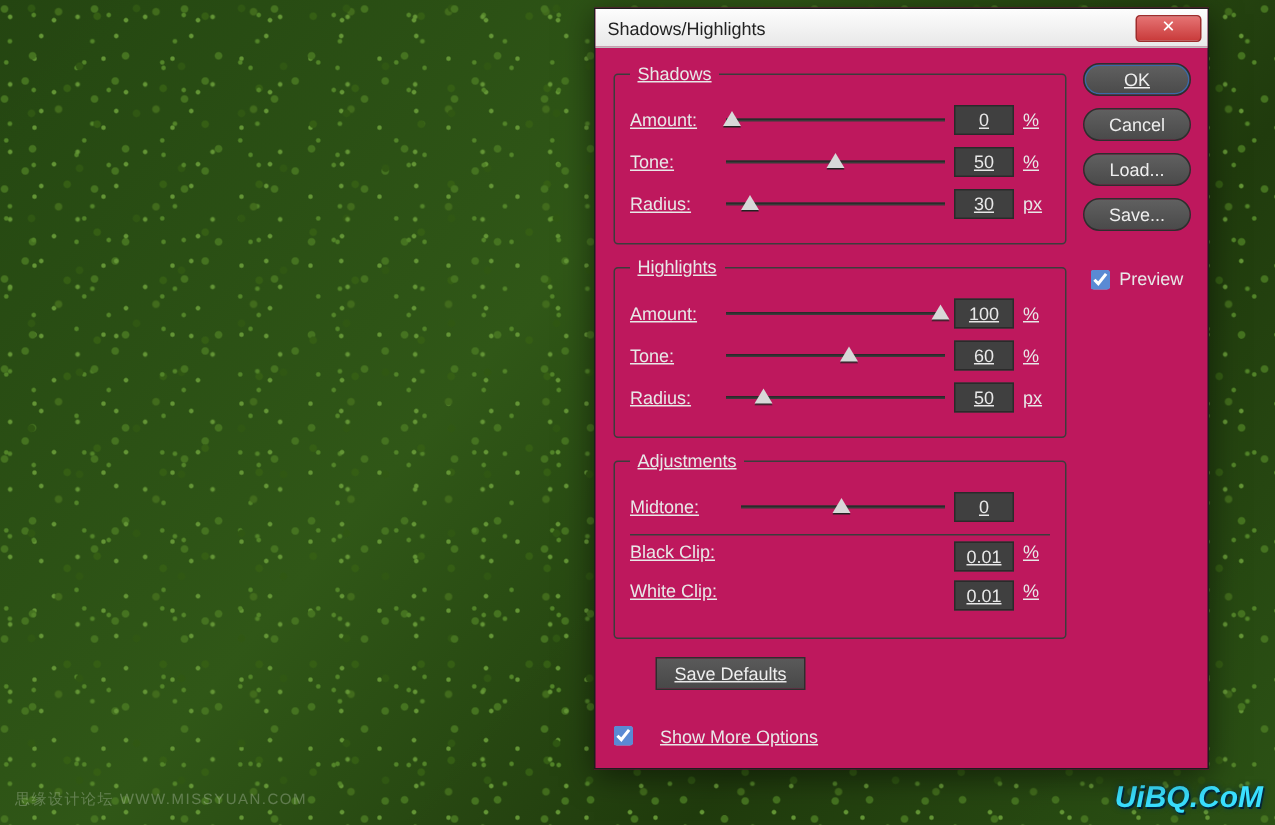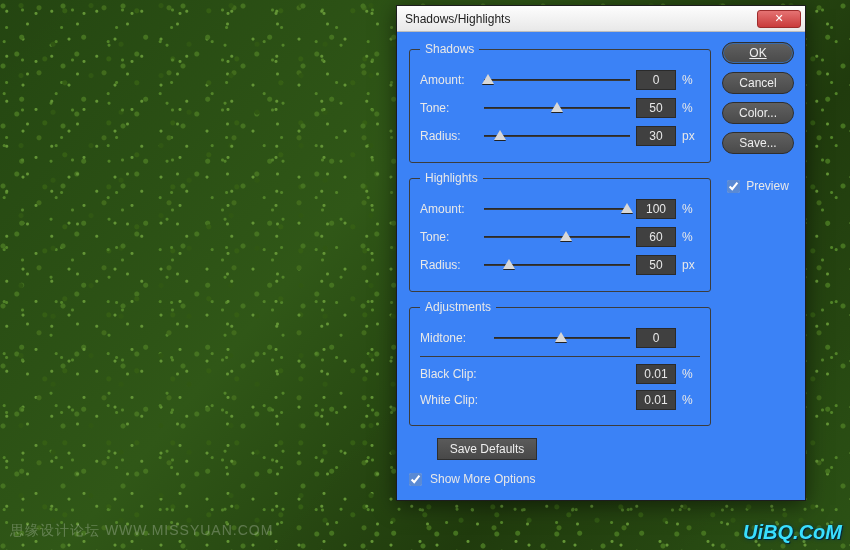--- a/index.html
+++ b/index.html
@@ -25,47 +25,47 @@
       radial-gradient(circle at 28% 90%, #4e7a2a 0 2px, transparent 3px),
       radial-gradient(circle at 50% 85%, #6a9a3e 0 1px, transparent 2px),
       radial-gradient(circle at 70% 92%, #3e661f 0 2px, transparent 3px),
       radial-gradient(circle at 88% 78%, #5a8a32 0 1px, transparent 2px),
       linear-gradient(130deg, #2e4e1c 0%, #3a5f22 40%, #2a4418 70%, #365a20 100%);
     background-size: 60px 60px, 45px 45px, 70px 70px, 50px 50px, 65px 65px, 48px 48px, 72px 72px, 55px 55px, 62px 62px, 50px 50px, 68px 68px, 52px 52px, 60px 60px, 46px 46px, 64px 64px, 58px 58px, cover;
     filter: contrast(1.1) brightness(0.95);
   }
   .watermark-left {
     position:absolute; left:10px; bottom:10px; color:rgba(255,255,255,0.25);
-    font-size:14px; letter-spacing:1px;text-align:right;
+    font-size:10px; letter-spacing:1px;text-align:right;
   }
   .watermark-right {
     position:absolute; right:8px; bottom:6px; font-size:20px; font-weight:bold;
     color:#3ae0ff; text-shadow:0 0 4px #06324a, 1px 1px 0 #032233;
     font-style:italic;
   }
   .dialog {
     position:absolute; left:396px; top:5px; width:410px;
-    background:#3b82f6; border:1px solid #1d1d1d; box-shadow:0 4px 20px rgba(0,0,0,0.5);
+    background:#be185d; border:1px solid #1d1d1d; box-shadow:0 4px 20px rgba(0,0,0,0.5);
   }
   .titlebar {
     height:26px; background:linear-gradient(#fdfdfd,#e8e8e8);
     border-bottom:1px solid #bdbdbd; display:flex; align-items:center;
     padding:0 4px 0 8px;
   }
   .titlebar .title { font-size:12px; color:#222; flex:1; }
   .close-btn {
     width:44px; height:18px; border-radius:3px;
     background:linear-gradient(#e57373,#c93b3b); border:1px solid #9e2c2c;
     display:flex; align-items:center; justify-content:center;
     color:#fff; font-size:11px; line-height:1; cursor:pointer;
   }
   .body {
     display:flex; padding:10px 10px 14px 12px; gap:10px; color:#e8e8e8; font-size:12px;
   }
-  .left { flex:1; display:flex; flex-direction:column; gap:8px; }
+  .left { flex:1; display:flex; flex-direction:column; gap:8px;text-decoration:underline; }
   .right { width:74px; display:flex; flex-direction:column; gap:8px; align-items:center; }
   fieldset {
     border:1px solid #3c3c3c; border-radius:3px; padding:10px 10px 12px 10px;
   }
   legend { padding:0 5px; color:#e8e8e8; }
   .row {
     display:flex; align-items:center; gap:6px; height:28px;
   }
   .row .lbl { width:58px; }
   .wide .lbl { width:68px; }
@@ -91,23 +91,23 @@
     color:#eee; font-size:12px; cursor:pointer;
   }
   .btn.primary { box-shadow:0 0 0 1px #3a6aa8 inset;text-decoration:underline; }
   .chk { display:flex; align-items:center; gap:6px; color:#e8e8e8; margin-top:17px; }
   .chk input { width:13px; height:13px; accent-color:#5a8ad4; }
   .sep { height:1px; background:#3c3c3c; margin:4px 0; }
   .defaults {
     width:100px; height:22px; background:linear-gradient(#5a5a5a,#484848);
     border:1px solid #2e2e2e; color:#eee; font-size:12px; cursor:pointer; margin-top:4px;margin-left:28px;
   }
-  .show-more { display:flex; align-items:flex-end; gap:8px; margin-top:4px; }
+  .show-more { display:flex; align-items:flex-start; gap:18px; margin-top:16px; }
   .show-more input { width:13px; height:13px; accent-color:#5a8ad4; }
-  .bare { display:flex; align-items:center; gap:6px; height:26px; }
+  .bare { display:flex; align-items:flex-start; gap:6px; height:26px; }
   .bare .lbl { width:68px; }
 </style>
 </head>
 <body>
 
 <div class="grass"></div>
 <div class="watermark-left">思缘设计论坛  WWW.MISSYUAN.COM</div>
 <div class="watermark-right">UiBQ.CoM</div>
 
 <div class="dialog">
@@ -209,21 +209,21 @@
       </fieldset>
       <button class="defaults">Save Defaults</button>
       <label class="show-more">
         <input type="checkbox" checked="" style="">
         <span>Show More Options</span>
       </label>
     </div>
     <div class="right">
       <button class="btn primary">OK</button>
       <button class="btn">Cancel</button>
-      <button class="btn">Color...</button>
+      <button class="btn">Load...</button>
       <button class="btn">Save...</button>
       <label class="chk">
         <input type="checkbox" checked="" style="">
         <span>Preview</span>
       </label>
     </div>
   </div>
 </div>
 
 </body></html>

